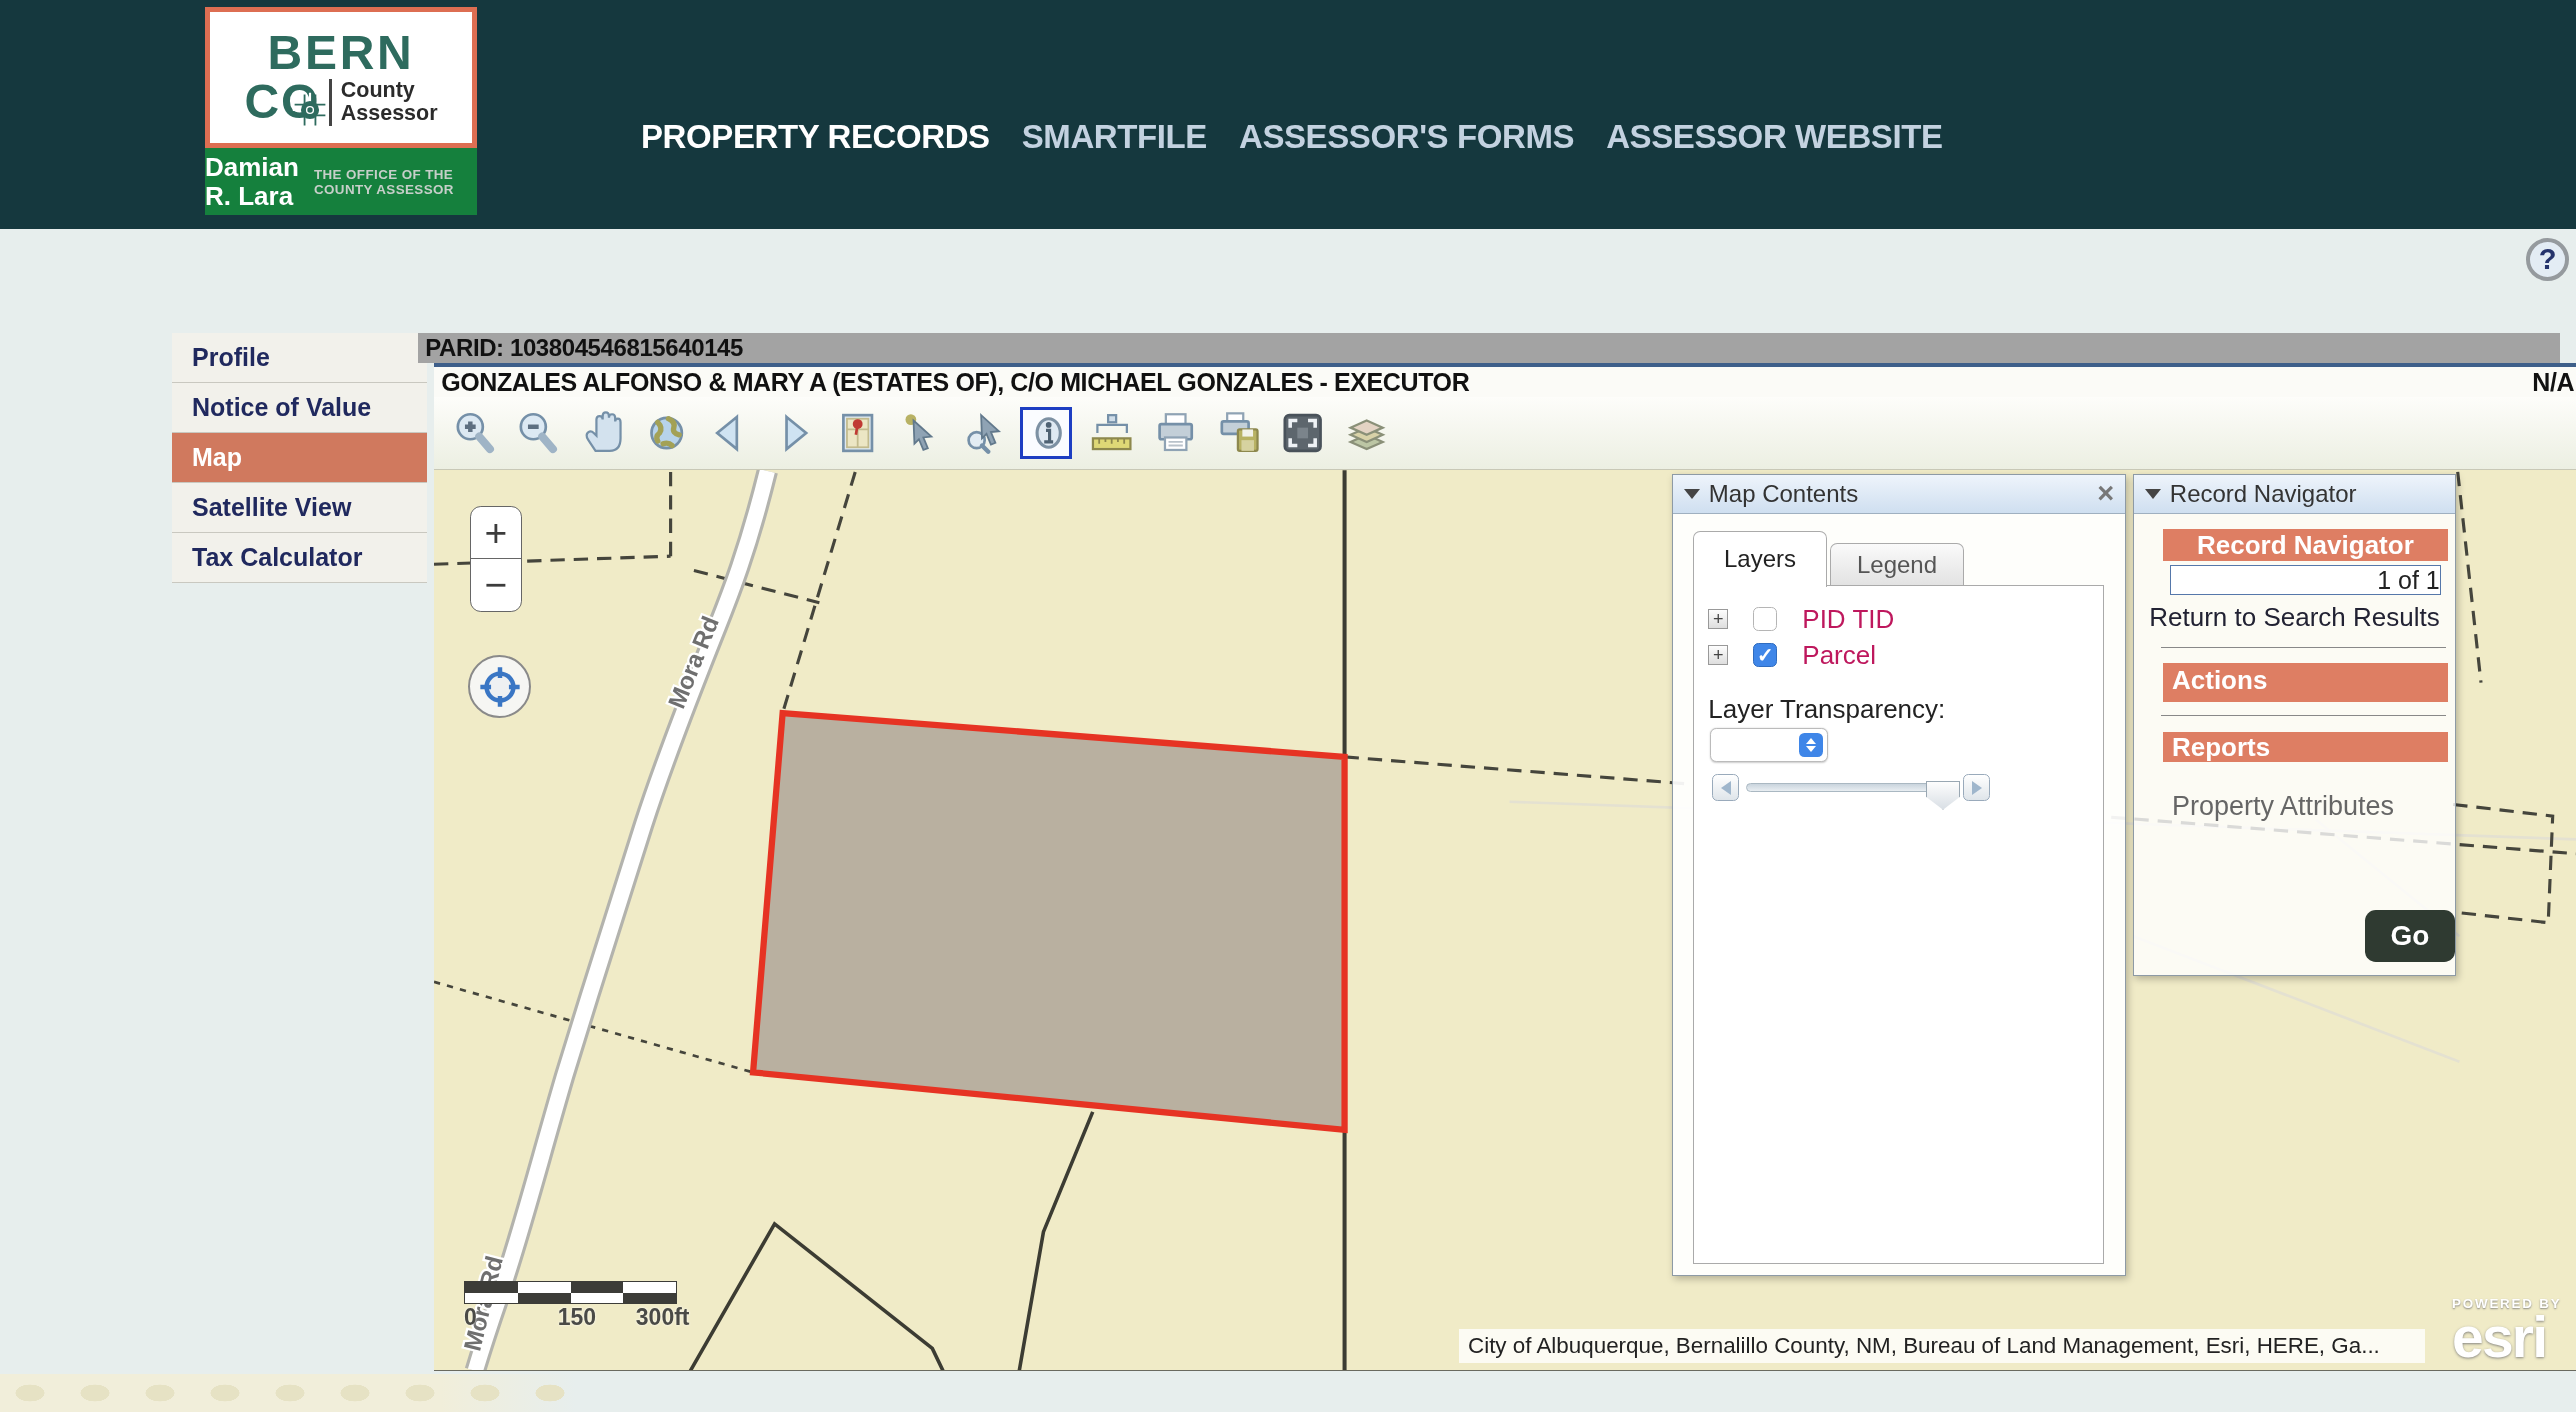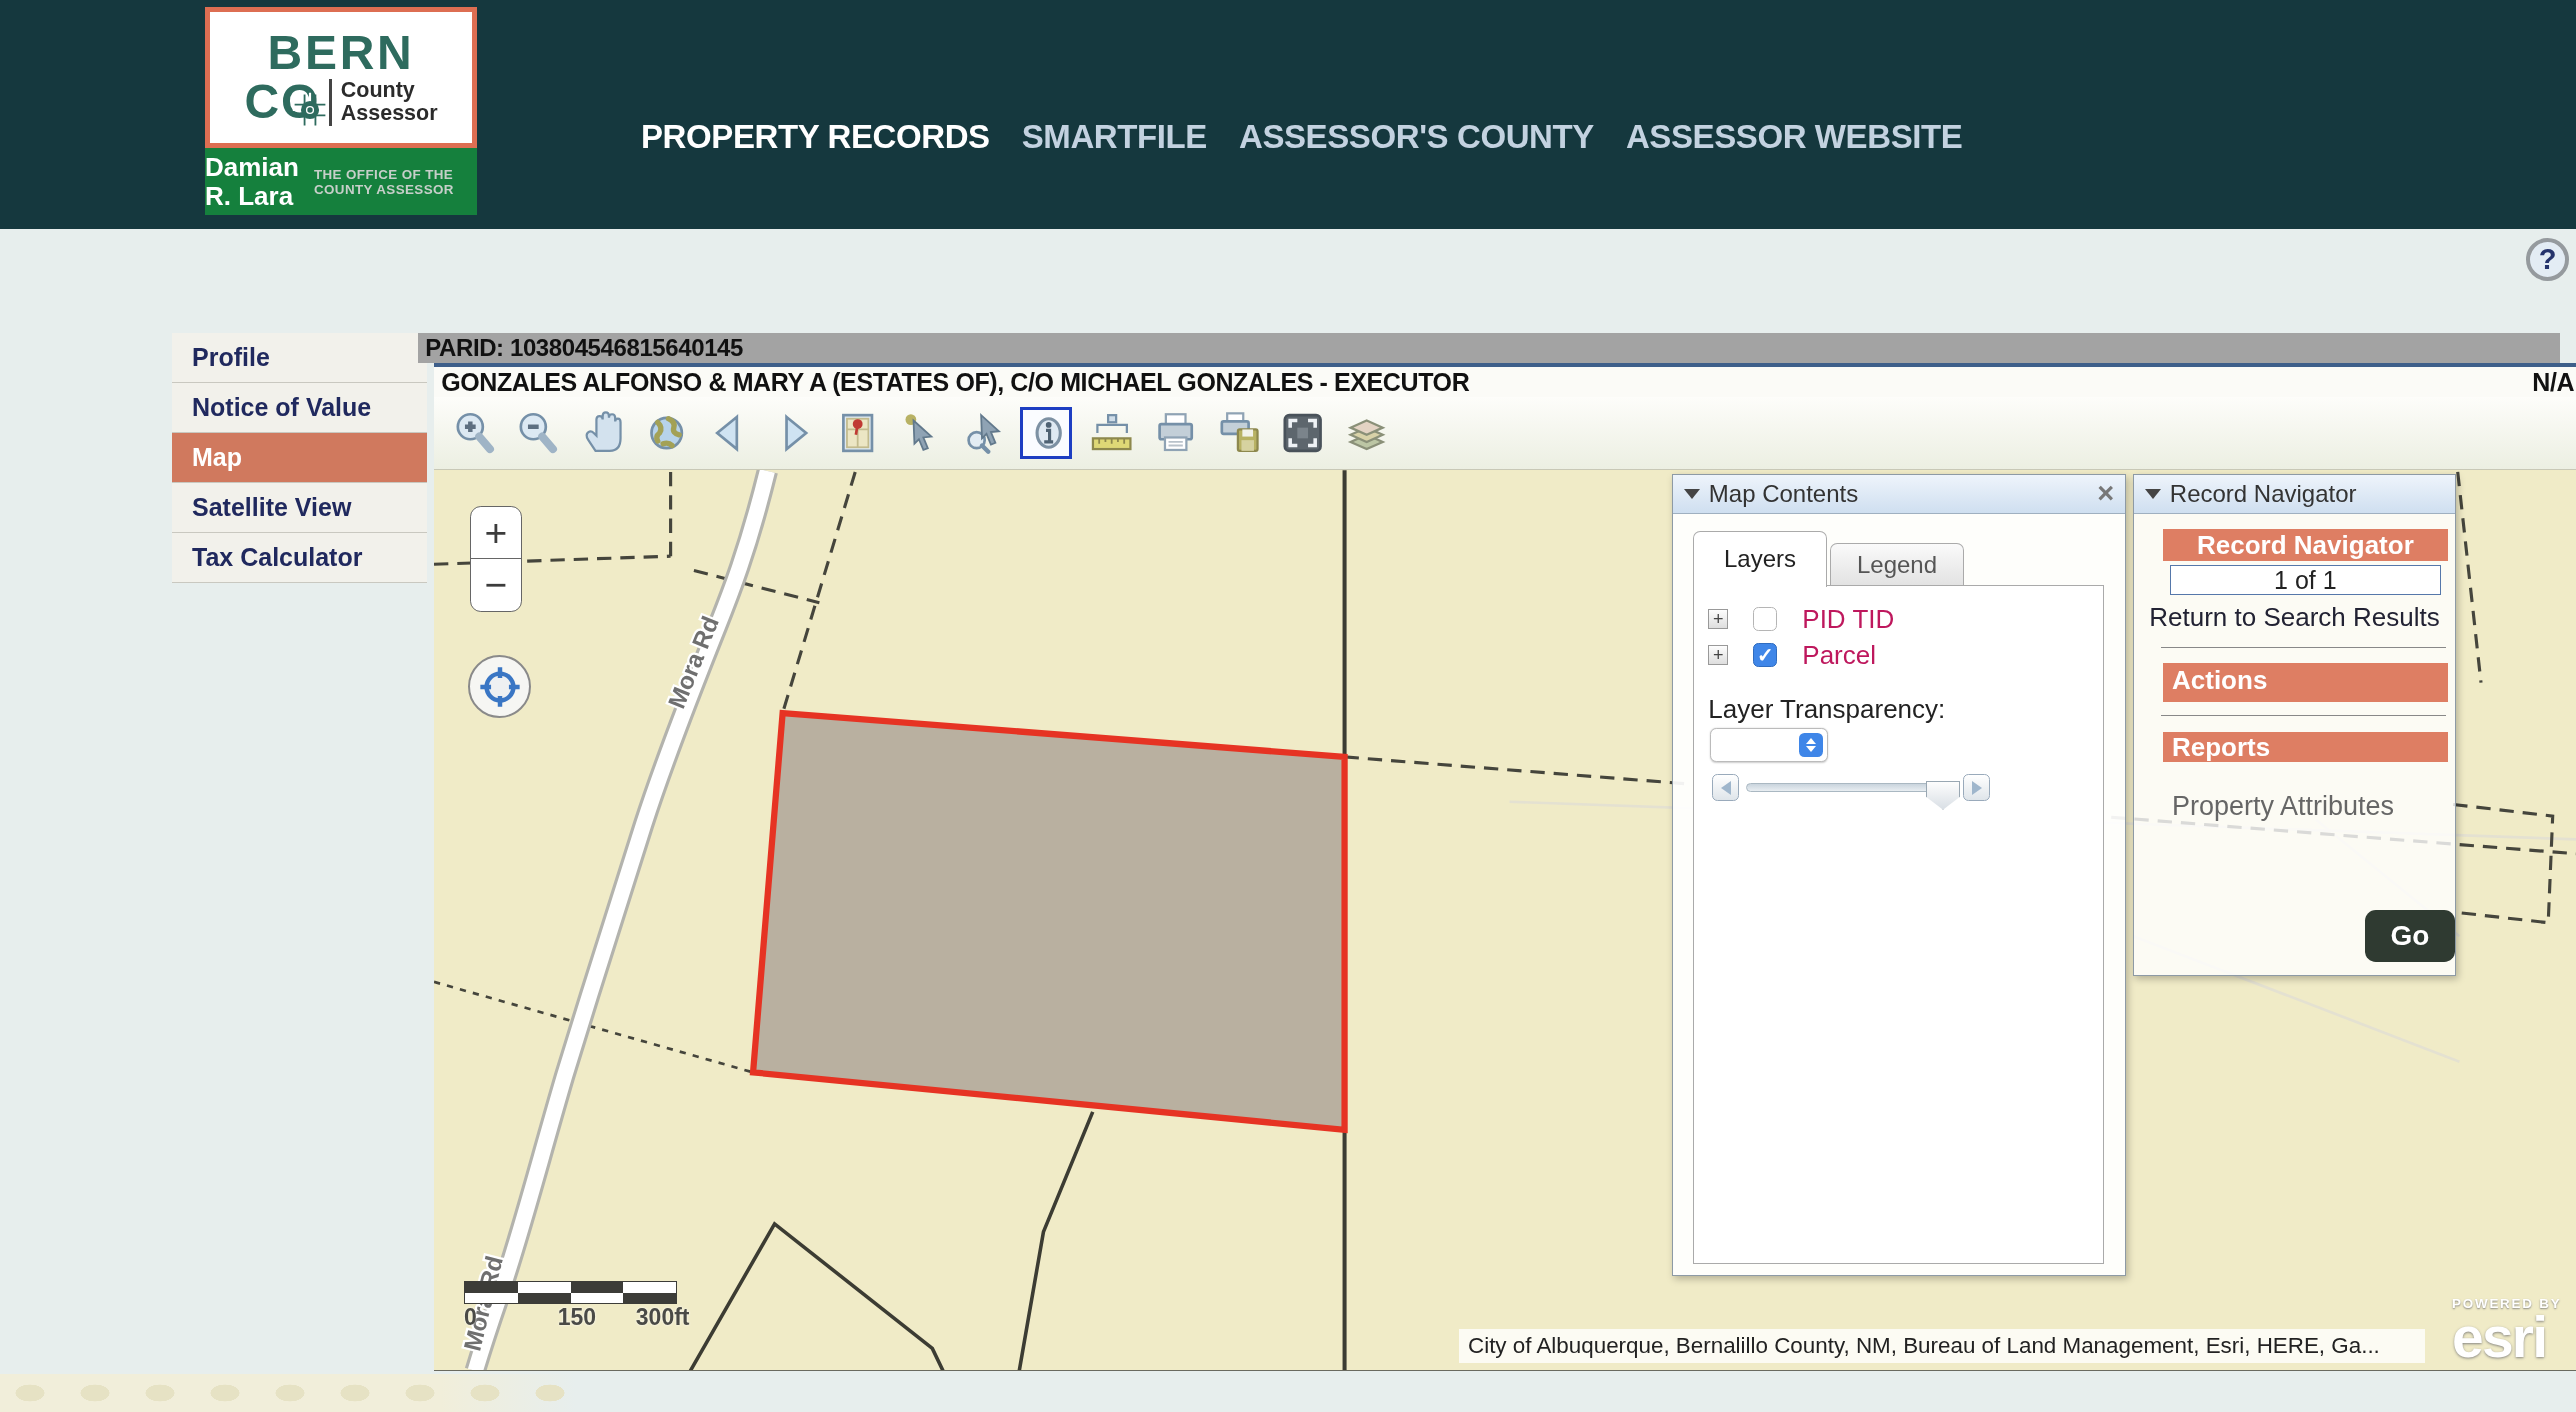--- a/index.html
+++ b/index.html
@@ -107,21 +107,21 @@
   .tri-r{width:0;height:0;border-top:7.2px solid transparent;border-bottom:7.2px solid transparent;border-left:10px solid #9fb6cc;}
   .sl-track{position:absolute;left:34px;top:11.7px;width:212px;height:9px;background:linear-gradient(#c9d4dd,#e9eef2);
     border:0.9px solid #aab8c2;border-radius:4.5px;}
   .sl-thumb{position:absolute;left:179px;top:-3.6px;width:34px;height:29px;background:linear-gradient(#fdfdfd,#d9dfe5);
     border:0.9px solid #99a7b2;clip-path:polygon(0 0,100% 0,100% 55%,50% 100%,0 55%);cursor:pointer;}
 
   .rn{left:1699px;top:3.6px;width:323px;height:502px;background:rgba(255,255,255,.8);}
   .rn-bar{position:absolute;left:29px;right:7.2px;background:rgba(219,115,86,.92);color:#fff;font-weight:700;}
   .rn-bar1{top:54px;height:32px;font-size:26px;text-align:center;line-height:32px;}
   .rn-count{position:absolute;left:36px;right:14.3px;top:90px;height:30.5px;background:#fff;border:1.8px solid #5577aa;
-    font-size:25px;color:#222;text-align:center;line-height:29px;}
+    font-size:25px;color:#222;text-align:right;line-height:29px;}
   .rn-return{position:absolute;left:0;right:0;top:127px;text-align:center;font-size:26px;color:#223;cursor:pointer;}
   .rn-hr{position:absolute;left:27px;right:9px;border-top:1.8px solid #888;}
   .rn-actions{top:188px;height:39px;font-size:26px;line-height:34px;padding-left:9px;}
   .rn-reports{top:257px;height:30.5px;font-size:26px;line-height:30.5px;padding-left:9px;}
   .rn-attrs{position:absolute;left:38px;top:316px;font-size:27px;color:#666;cursor:pointer;}
   .rn-go{position:absolute;left:231px;top:435px;width:90px;height:52px;background:#2f3a31;border-radius:10.8px;
     color:#fff;font-size:28px;font-weight:700;display:flex;align-items:center;justify-content:center;cursor:pointer;}
 
   
   .deco{position:absolute;left:0;top:1374px;width:587px;height:39px;
@@ -164,21 +164,21 @@
         </div>
       </div>
       <div class="logo-bottom">
         <div class="logo-name">Damian R. Lara</div>
         <div class="logo-office">THE OFFICE OF THE COUNTY ASSESSOR</div>
       </div>
     </div>
     <div class="nav">
       <span class="nav-item active">PROPERTY RECORDS</span>
       <span class="nav-item">SMARTFILE</span>
-      <span class="nav-item">ASSESSOR'S COUNTY</span>
+      <span class="nav-item">ASSESSOR'S FORMS</span>
       <span class="nav-item">ASSESSOR WEBSITE</span>
     </div>
   </div>
 
   <div class="help-btn">?</div>
 
   <div class="sidebar">
     <div class="side-item">Profile</div>
     <div class="side-item">Notice of Value</div>
     <div class="side-item active">Map</div>

